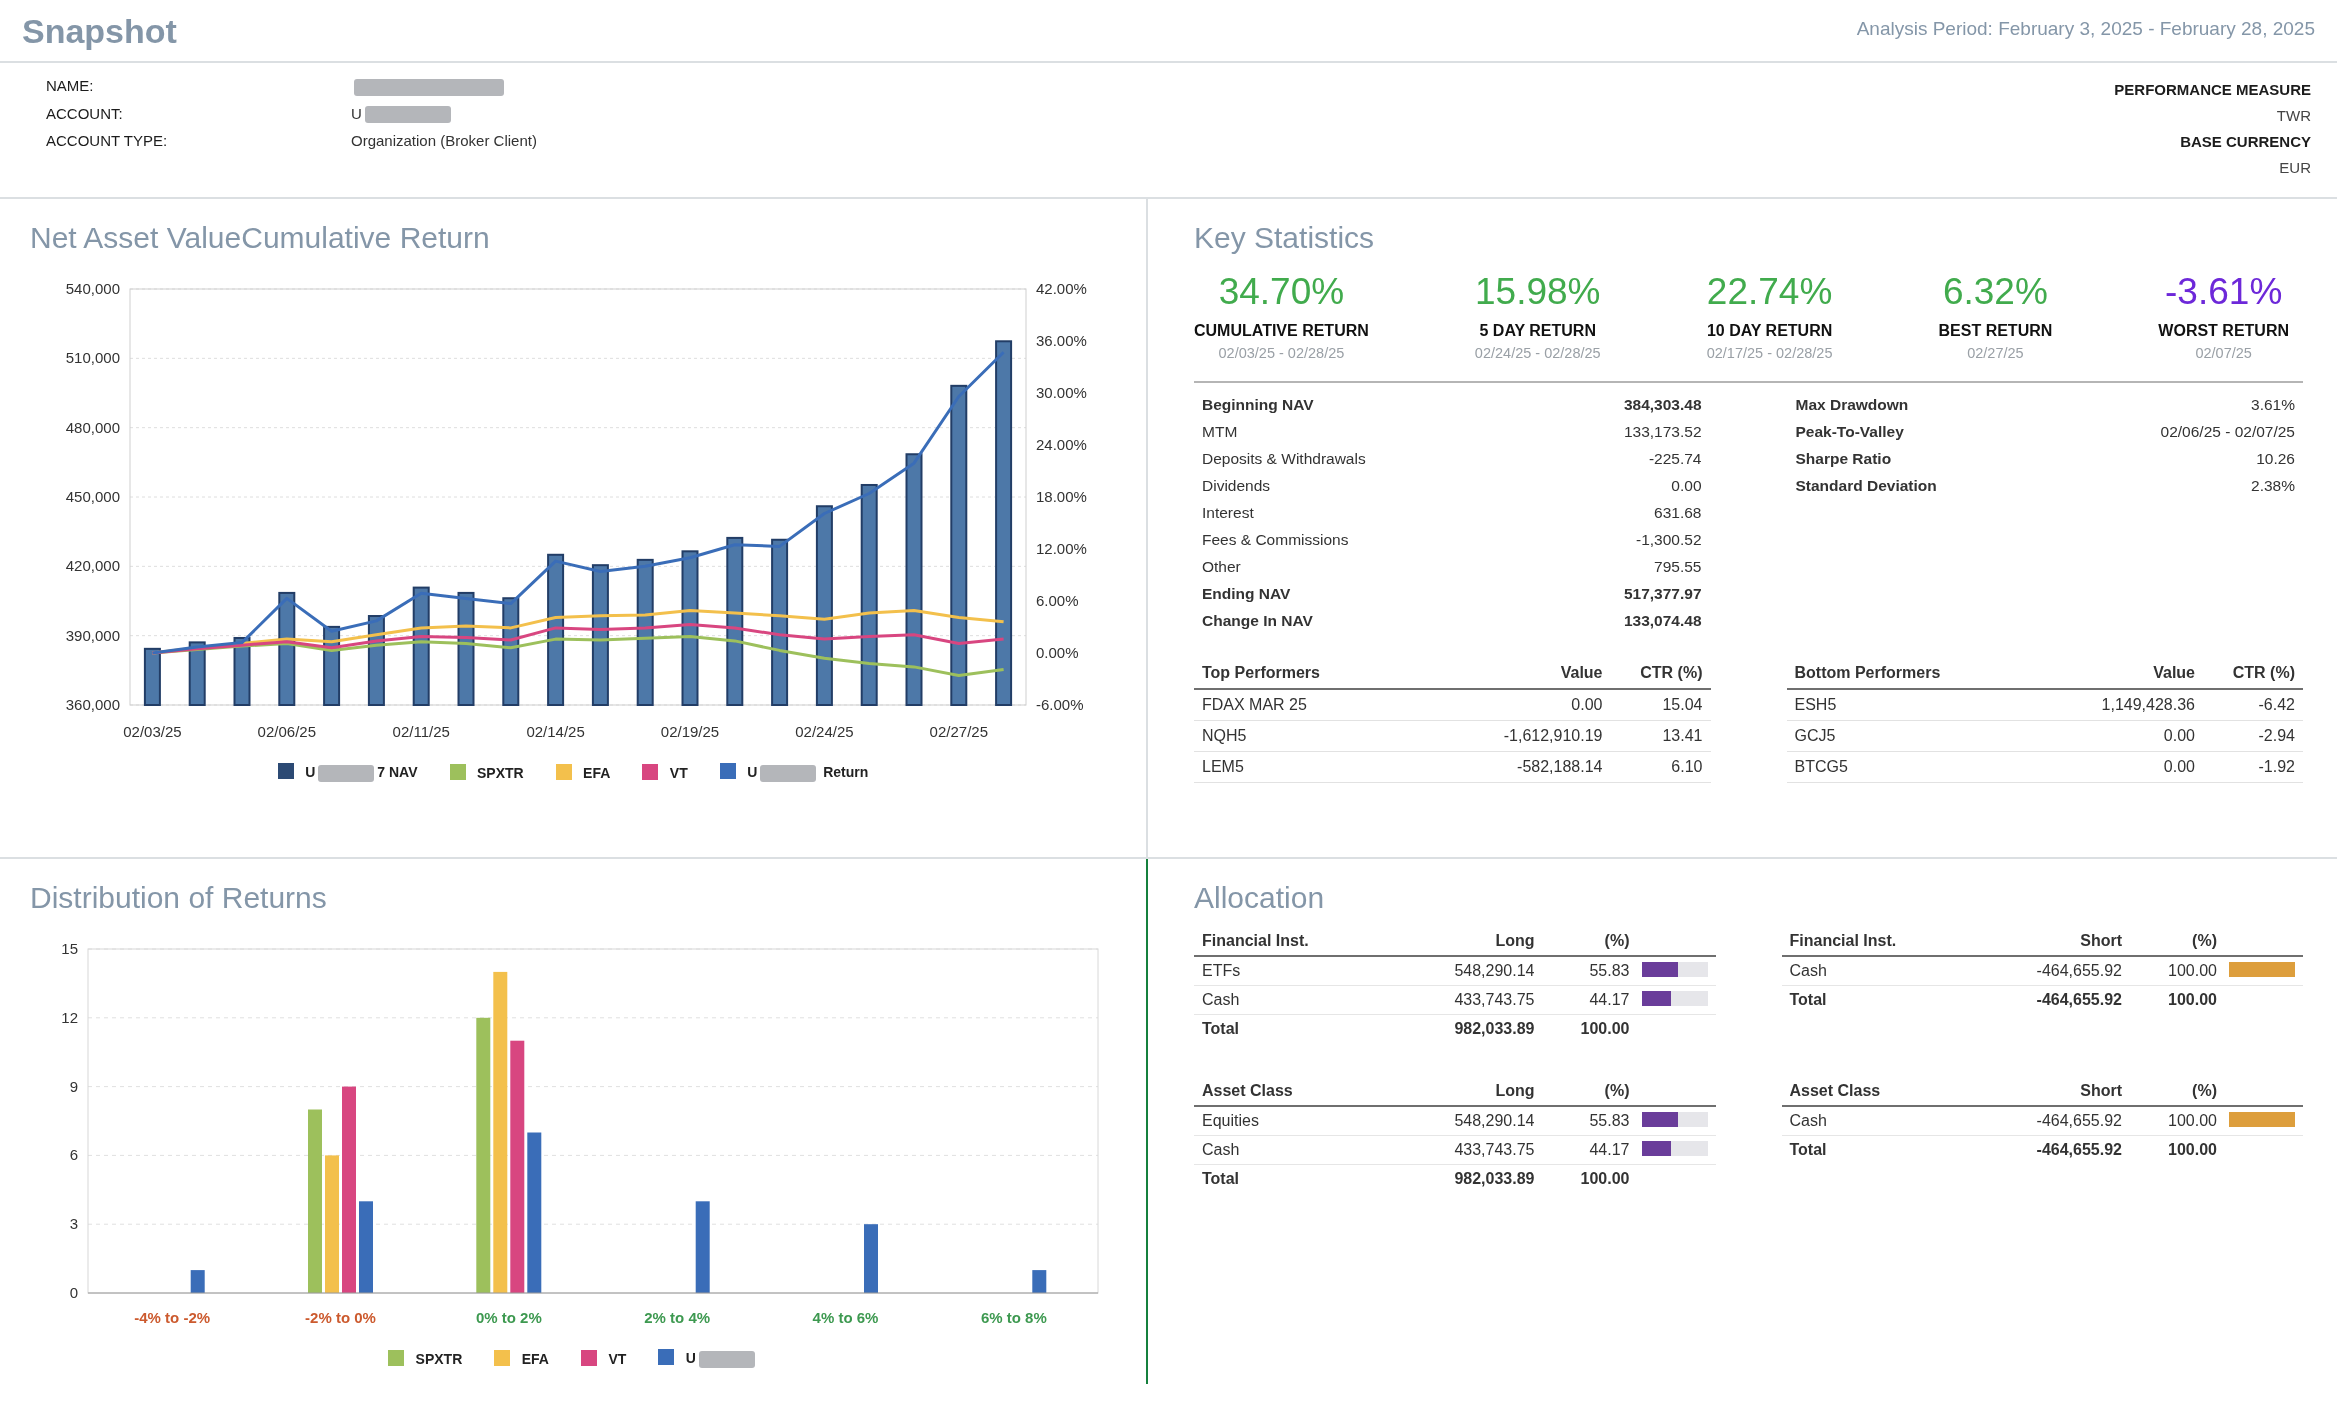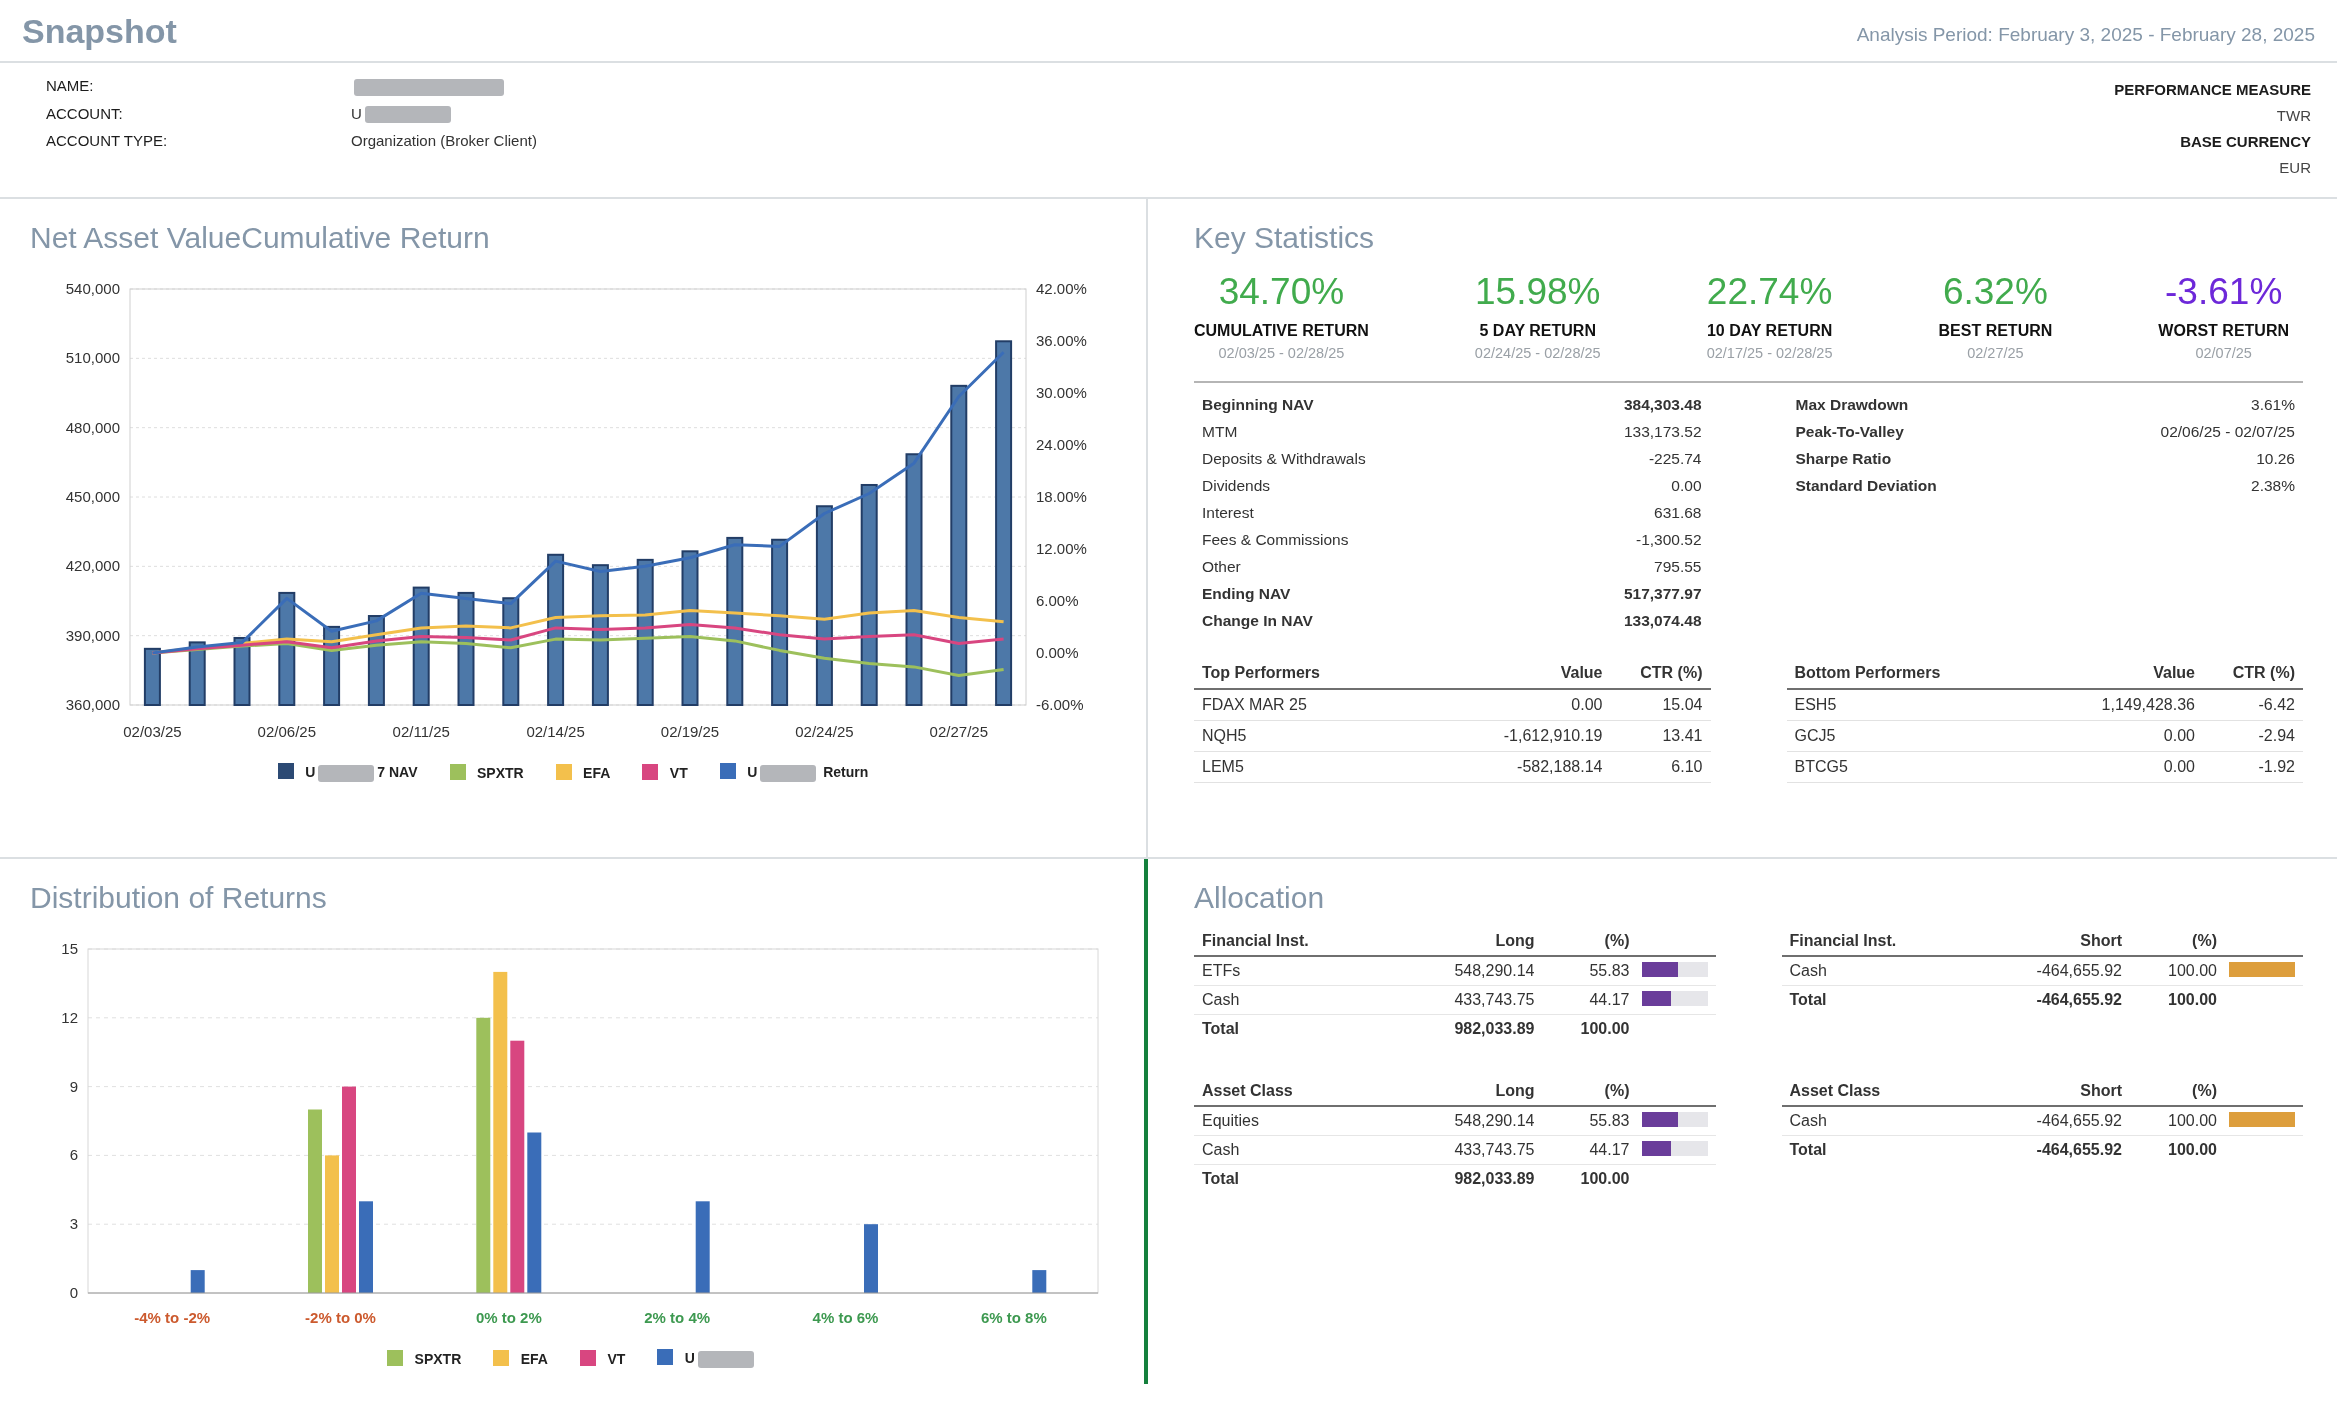--- a/index.html
+++ b/index.html
@@ -1,35 +1,35 @@
 <!DOCTYPE html>
 <html><head>
 <meta charset="utf-8">
 <style>
   *{box-sizing:border-box;margin:0;padding:0}
   body{width:2337px;height:1410px;overflow:hidden;background:#fff;color:#333;
        font-family:"Liberation Sans",sans-serif;}
-  .hdr{display:flex;justify-content:space-between;align-items:flex-end;
+  .hdr{display:flex;justify-content:space-between;align-items:center;
        padding:12px 22px 10px;border-bottom:2px solid #dbdfe2;}
   .hdr-title{font-size:34px;font-weight:bold;color:#8496a8;}
   .hdr-period{font-size:19px;color:#8496a8;padding-bottom:5px;}
   .info{display:flex;justify-content:space-between;padding:14px 26px 16px 46px;
         border-bottom:2px solid #dbdfe2;}
   .info-left{display:grid;grid-template-columns:305px auto;row-gap:9px;font-size:15px;align-content:start;}
   .info-label{font-weight:normal;color:#1c1c1c;}
   .info-value{color:#333;}
   .info-right{text-align:right;font-size:15px;line-height:26px;color:#444;}
   .info-right .b{font-weight:bold;color:#1c1c1c;}
   .redact{display:inline-block;background:#b4b6ba;border-radius:3px;height:17px;
           width:56px;vertical-align:middle;margin:0 3px;}
   .main{display:grid;grid-template-columns:1148px 1189px;grid-template-rows:660px 1fr;}
   .q{padding:16px 30px;}
   .q-tl{border-right:2px solid #dbdfe2;border-bottom:2px solid #dbdfe2;}
   .q-tr{border-bottom:2px solid #dbdfe2;padding-left:46px;padding-right:34px;}
-  .q-bl{border-right:4px solid #15803d;}
+  .q-bl{border-right:2px solid #15803d;}
   .q-br{padding-left:46px;padding-right:34px;}
   .sec-title{font-size:30px;font-weight:normal;color:#8496a8;margin:6px 0 12px;}
   .nav-titles{display:flex;}
   svg{display:block;}
   .tick{font-size:15px;fill:#333;}
   .xtick{font-size:15px;fill:#333;}
   .catlab{font-size:15px;font-weight:bold;}
   .lg{display:flex;justify-content:center;gap:32px;margin-top:10px;align-items:flex-end;}
   .lg-sq{display:inline-block;width:16px;height:16px;margin-right:7px;vertical-align:-2px;}
   .lg-lb{font-size:14px;font-weight:bold;color:#222;}

